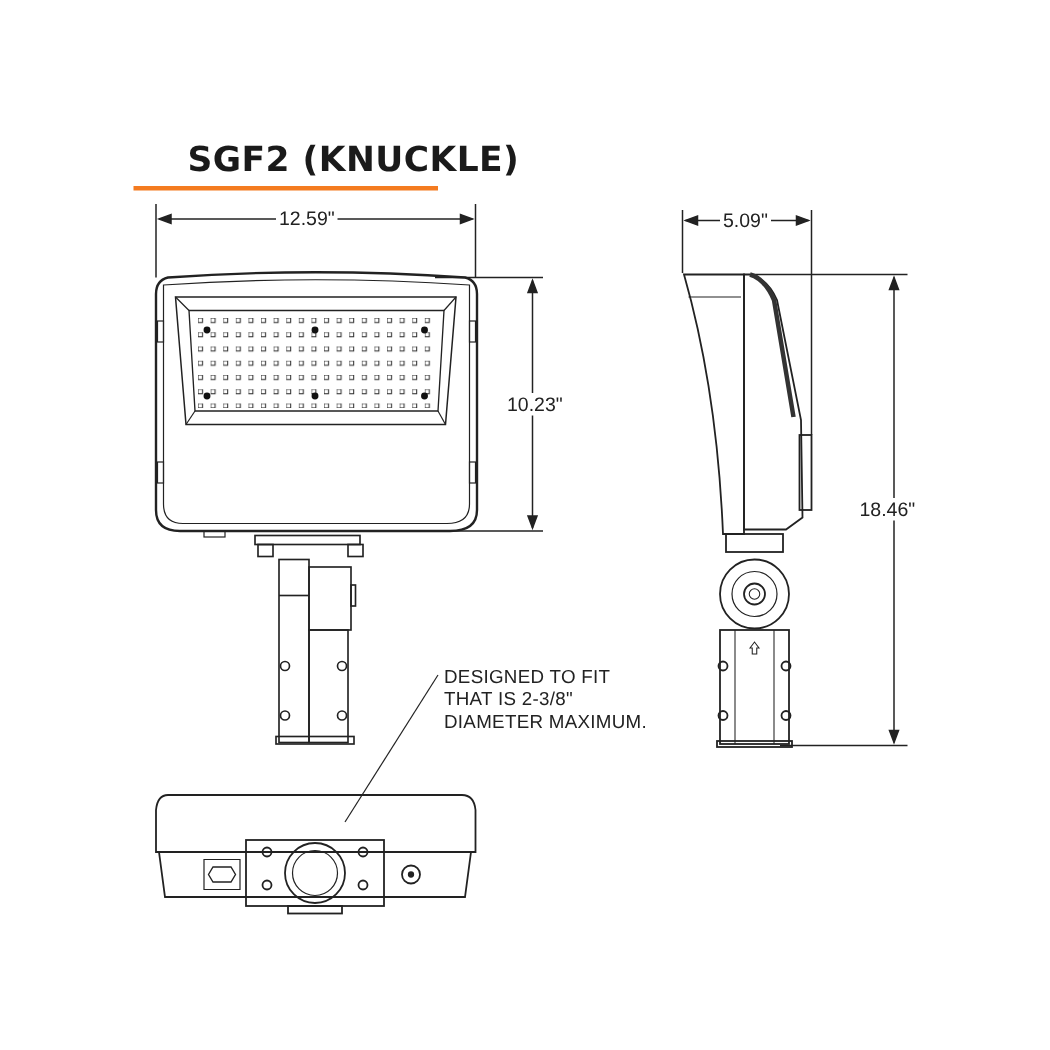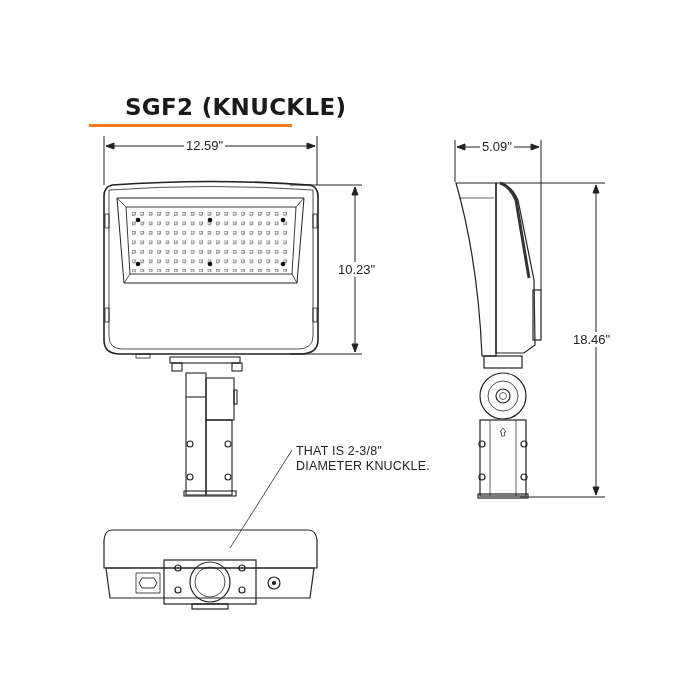--- a/index.html
+++ b/index.html
@@ -145,15 +145,16 @@
     </g>
   </g>
 </svg>
 
 <div class="dim" style="left:184px; top:138px;">12.59"</div>
 <div class="dim" style="left:336px; top:262px;">10.23"</div>
 <div class="dim" style="left:480px; top:139px;">5.09"</div>
 <div class="dim" style="left:571px; top:332px;">18.46"</div>
 
 <div class="note">
+  <div>DESIGNED TO FIT</div>
   <div>THAT IS 2-3/8"</div>
-  <div>DIAMETER KNUCKLE.</div>
+  <div>DIAMETER MAXIMUM.</div>
 </div>
 
 </body></html>

